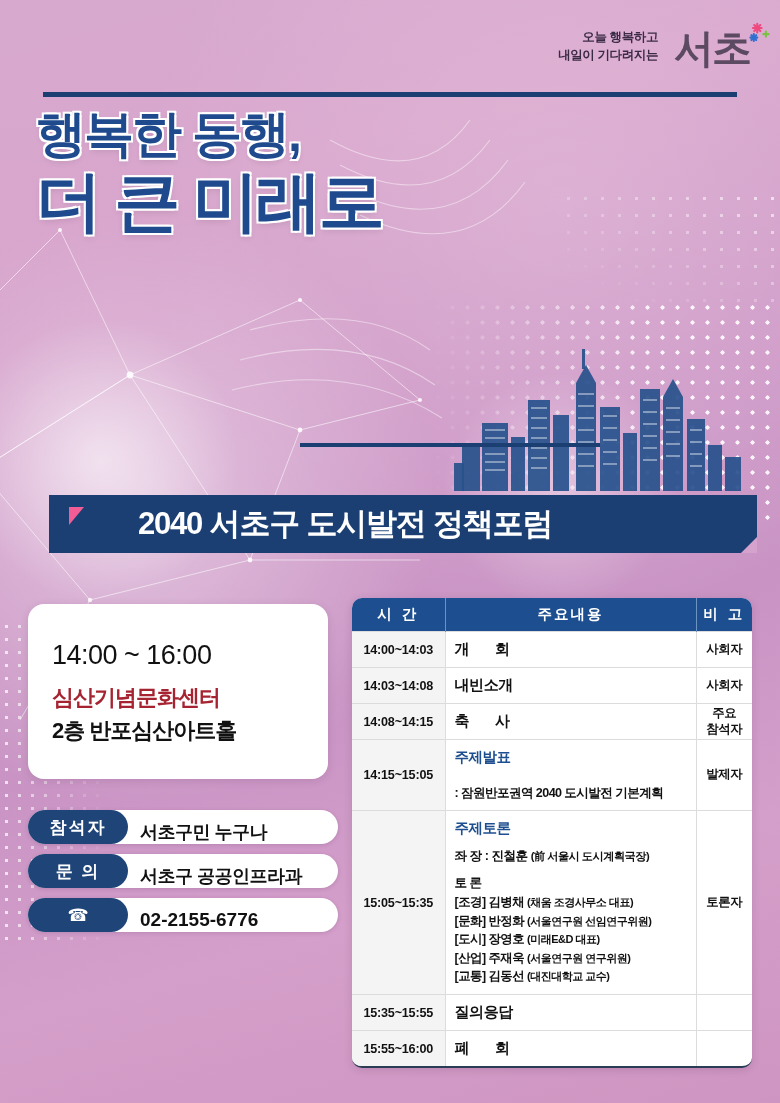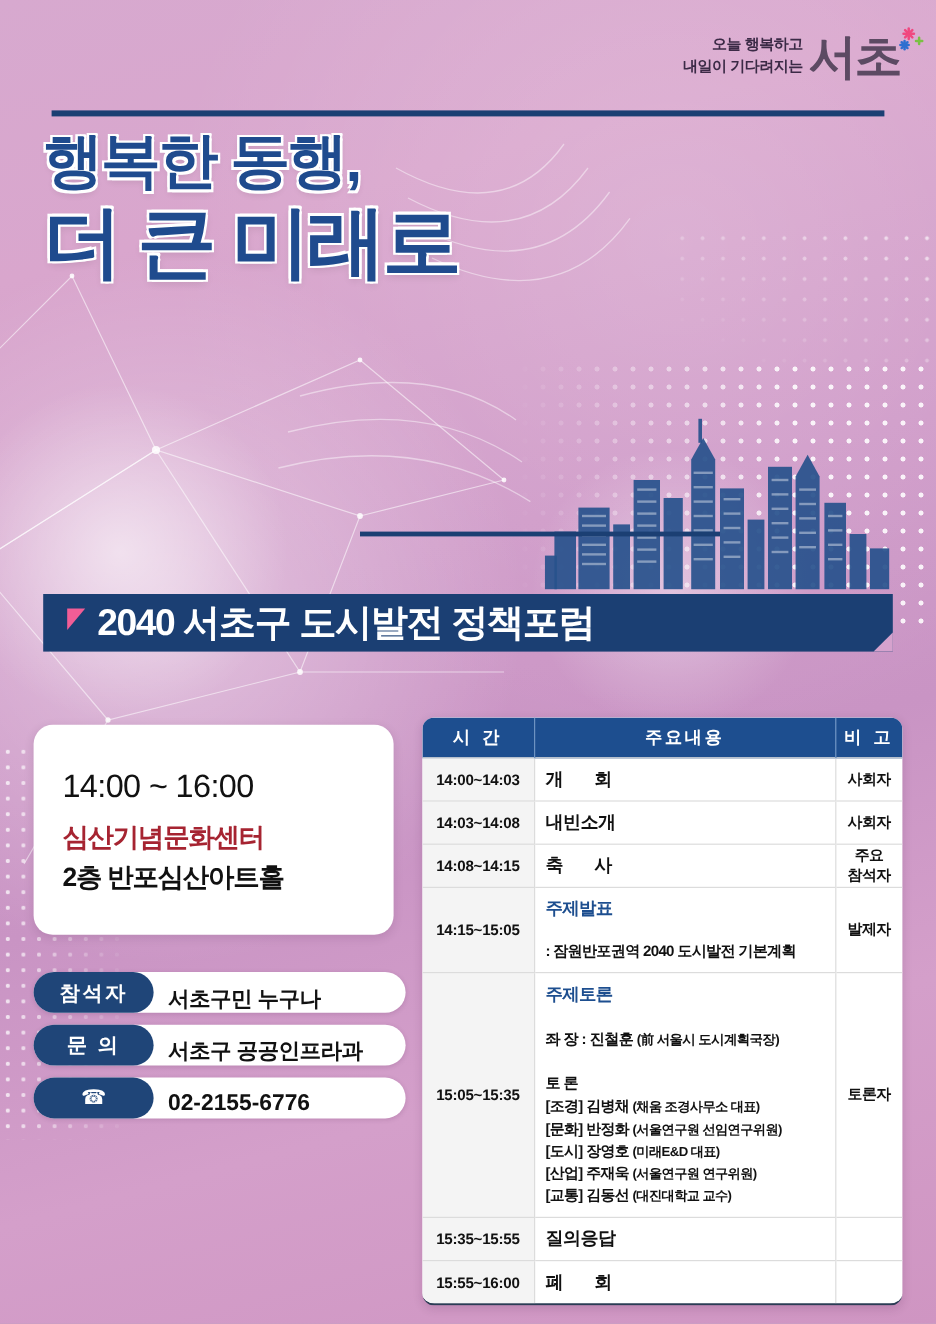--- a/index.html
+++ b/index.html
@@ -42,21 +42,21 @@
   .glow{
     position:absolute;width:320px;height:320px;left:-60px;top:300px;border-radius:50%;
     background:radial-gradient(circle, rgba(255,255,255,.55) 0%, rgba(255,255,255,0) 62%);
   }
   .glow2{
     position:absolute;width:260px;height:260px;left:430px;top:360px;border-radius:50%;
     background:radial-gradient(circle, rgba(255,255,255,.40) 0%, rgba(255,255,255,0) 64%);
   }
 
   
-  .logo{position:absolute;right:30px;top:28px;display:flex;align-items:flex-end;gap:5px;}
+  .logo{position:absolute;right:30px;top:28px;display:flex;align-items:flex-end;gap:16px;}
   .logo-slogan{
     text-align:right;color:#3b2a46;font-size:12.5px;line-height:1.45;font-weight:700;
     letter-spacing:-.4px;padding-bottom:4px;
   }
   .logo-mark{position:relative;font-size:40px;font-weight:800;color:#5c4a63;letter-spacing:-2px;line-height:1;}
   .logo-mark .stars{position:absolute;right:-22px;top:-6px;width:26px;height:26px;}
   .topline{position:absolute;left:43px;top:92px;width:694px;height:5px;background:#1b3f73;}
 
   
   .headline{position:absolute;left:36px;top:108px;width:520px;}
@@ -80,22 +80,22 @@
     color:#fff;font-size:27px;font-weight:800;letter-spacing:-1px;
     box-shadow:0 2px 5px rgba(0,0,0,.12);
   }
   .pill-rule{position:absolute;left:300px;top:443px;width:300px;height:4px;background:#1b3f73;}
 
   
   .skyline{position:absolute;right:26px;top:345px;width:300px;height:150px;}
 
   
   .banner{
-    position:absolute;left:36px;top:495px;width:708px;height:48px;background:#1b3f73;
-    display:flex;align-items:center;
+    position:absolute;left:49px;top:495px;width:708px;height:58px;background:#1b3f73;
+    display:flex;align-items:center;gap:44px;
   }
   .banner::after{
     content:"";position:absolute;right:-0px;bottom:-0px;border-left:16px solid transparent;
     border-bottom:16px solid #d5a2cd;
   }
   .banner-tri{
     width:0;height:0;margin-left:20px;margin-right:10px;
     border-left:15px solid #f25d96;border-bottom:18px solid transparent;
     align-self:flex-start;margin-top:12px;
   }
@@ -147,21 +147,21 @@
   td.time{
     background:#f4f4f4;text-align:center;font-weight:700;font-size:12.6px;
     border-right:1px solid #dcdcdc;white-space:nowrap;letter-spacing:-.2px;
   }
   td.main{padding:8px 9px;border-right:1px solid #dcdcdc;}
   td.note{text-align:center;font-weight:700;font-size:12.4px;line-height:1.25;letter-spacing:-.4px;margin-left:10px;}
   .m-simple{font-size:15px;font-weight:800;letter-spacing:-.4px;}
   .m-simple .sp{display:inline-block;width:26px;}
   .m-head{font-size:14.5px;font-weight:800;color:#1d4e8f;letter-spacing:-.5px;}
   .m-sub{font-size:12.6px;font-weight:600;color:#111;margin-top:18px;letter-spacing:-.6px;}
-  .m-line{font-size:12.6px;font-weight:700;color:#111;margin-top:20px;letter-spacing:-.5px;}
+  .m-line{font-size:12.6px;font-weight:700;color:#111;margin-top:10px;letter-spacing:-.5px;}
   .m-line .small{font-size:11.2px;font-weight:600;}
   .m-list{margin-top:1px;}
   .m-list .li{font-size:12.4px;font-weight:700;color:#111;letter-spacing:-.5px;line-height:1.5;}
   .m-list .li .small{font-size:11px;font-weight:600;}
   .col-time{width:93px;}
   .col-note{width:56px;}
 </style>
 </head>
 <body>
 

